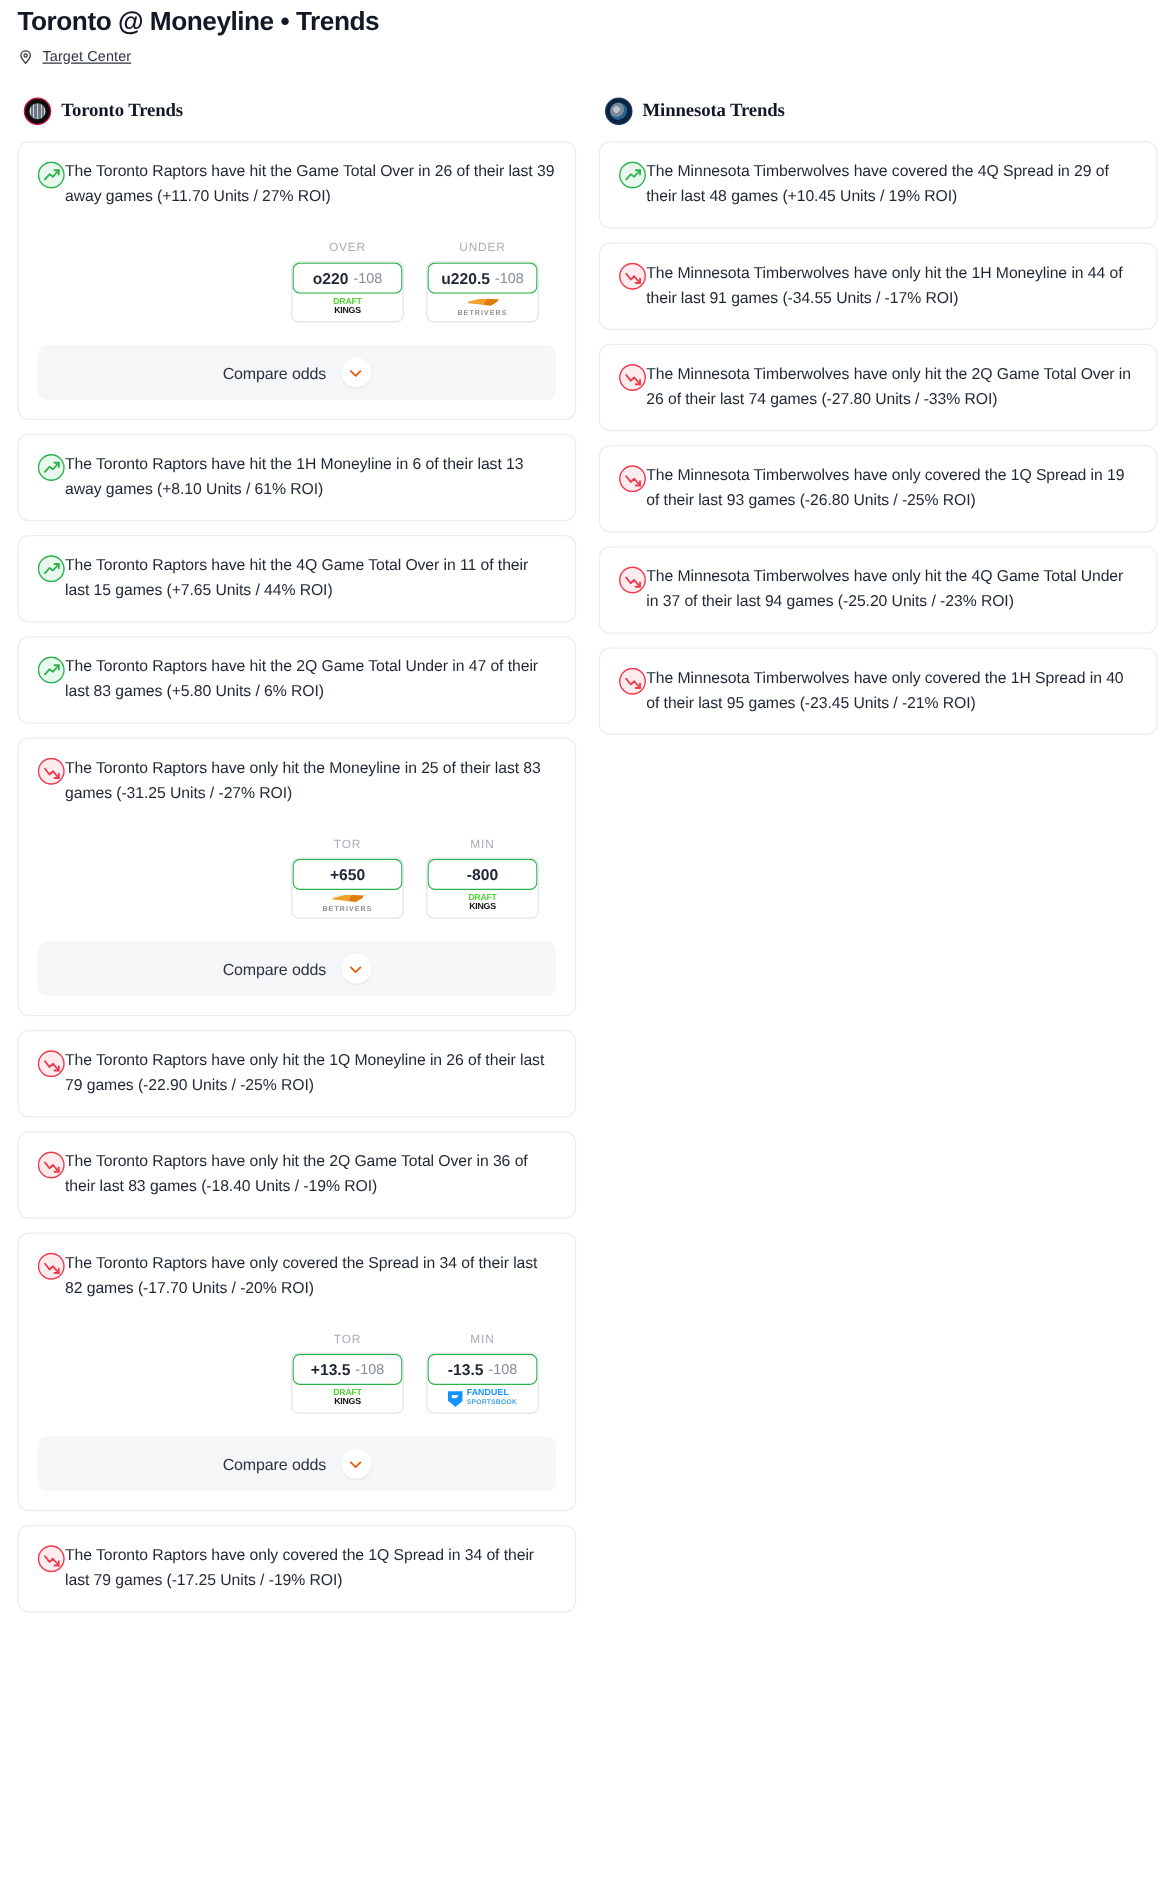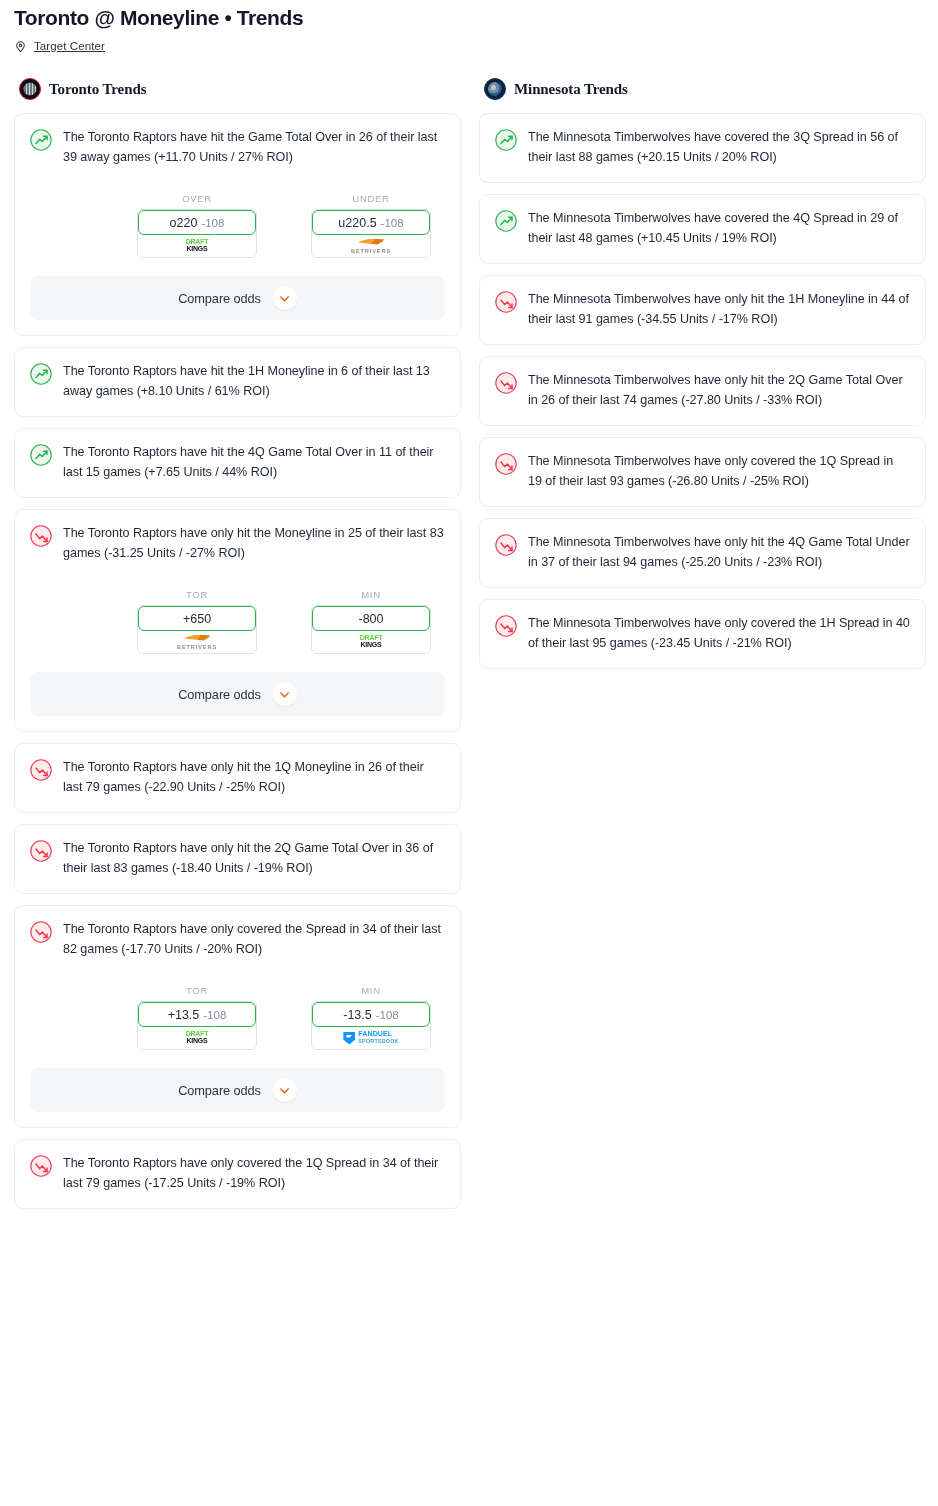--- a/index.html
+++ b/index.html
@@ -90,38 +90,38 @@
   }
 
   
   .trend-card {
     border: 1px solid #ebedf0;
     border-radius: 9px;
     background: #ffffff;
     margin-bottom: 11px;
     padding: 14px 15px 15px 15px;
   }
-  .trend-top { display: flex; gap: 11px; align-items: flex-start; }
+  .trend-top { display: flex; align-items: flex-start; }
   .trend-icon { width: 22px; height: 22px; flex: 0 0 auto; margin-top: 1px; }
   .trend-text {
     font-size: 12.6px;
     line-height: 19.5px;
     color: #1f2735;
     letter-spacing: -0.05px;
   }
 
   
   .odds-area {
     display: flex;
     justify-content: flex-end;
     gap: 18px;
     margin-top: 26px;
     padding-right: 14px;
   }
-  .odds-col { width: 120px; margin-left: 36px; }
+  .odds-col { width: 90px; }
   .odds-label {
     text-align: center;
     font-size: 9.5px;
     letter-spacing: 0.7px;
     color: #a7adb7;
     margin-bottom: 5px;
   }
   .odds-box {
     border: 1px solid #dfe2e6;
     border-radius: 6px;
@@ -131,21 +131,21 @@
   .odds-value {
     border: 1.3px solid #2bb24c;
     border-radius: 6px;
     height: 25px;
     display: flex;
     align-items: center;
     justify-content: center;
     gap: 4px;
     background: #fff;
   }
-  .odds-main { font-size: 12.5px; font-weight: normal; color: #1f2735; }
+  .odds-main { font-size: 12.5px; font-weight: bold; color: #1f2735; }
   .odds-juice { font-size: 11.5px; color: #848c98; }
   .book-strip {
     height: 22px;
     display: flex;
     align-items: center;
     justify-content: center;
     background: #fff;
   }
 
   
@@ -294,20 +294,32 @@
       <path d="M13.6 7.2 L17 7.2 L17 10.6" fill="none" stroke="#2bb24c" stroke-width="1.5" stroke-linecap="round" stroke-linejoin="round"></path>
     </svg></span>
           <div class="trend-text">The Toronto Raptors have hit the 4Q Game Total Over in 11 of their last 15 games (+7.65 Units / 44% ROI)</div>
         </div>
 
       </div>
       <div class="trend-card">
         <div class="trend-top">
           <span class="trend-icon">
     <svg viewBox="0 0 22 22" width="22" height="22">
+      <circle cx="11" cy="11" r="10.2" fill="#e9f8ee" stroke="#2bb24c" stroke-width="1.1"></circle>
+      <path d="M6 14.5 L9.6 10.4 L12.4 12.4 L17 7.2" fill="none" stroke="#2bb24c" stroke-width="1.5" stroke-linecap="round" stroke-linejoin="round"></path>
+      <path d="M13.6 7.2 L17 7.2 L17 10.6" fill="none" stroke="#2bb24c" stroke-width="1.5" stroke-linecap="round" stroke-linejoin="round"></path>
+    </svg></span>
+          <div class="trend-text">The Toronto Raptors have hit the 2Q Game Total Under in 47 of their last 83 games (+5.80 Units / 6% ROI)</div>
+        </div>
+
+      </div>
+      <div class="trend-card">
+        <div class="trend-top">
+          <span class="trend-icon">
+    <svg viewBox="0 0 22 22" width="22" height="22">
       <circle cx="11" cy="11" r="10.2" fill="#fdecee" stroke="#f0394d" stroke-width="1.1"></circle>
       <path d="M6 9 L9.6 13.6 L12.4 11 L17 16.4" fill="none" stroke="#f0394d" stroke-width="1.5" stroke-linecap="round" stroke-linejoin="round"></path>
       <path d="M13.6 16.4 L17 16.4 L17 13.0" fill="none" stroke="#f0394d" stroke-width="1.5" stroke-linecap="round" stroke-linejoin="round"></path>
     </svg></span>
           <div class="trend-text">The Toronto Raptors have only hit the Moneyline in 25 of their last 83 games (-31.25 Units / -27% ROI)</div>
         </div>
         <div class="odds-area">
     <div class="odds-col">
       <div class="odds-label">TOR</div>
       <div class="odds-box">
@@ -444,32 +456,20 @@
     </div>
 
       <div class="trend-card">
         <div class="trend-top">
           <span class="trend-icon">
     <svg viewBox="0 0 22 22" width="22" height="22">
       <circle cx="11" cy="11" r="10.2" fill="#e9f8ee" stroke="#2bb24c" stroke-width="1.1"></circle>
       <path d="M6 14.5 L9.6 10.4 L12.4 12.4 L17 7.2" fill="none" stroke="#2bb24c" stroke-width="1.5" stroke-linecap="round" stroke-linejoin="round"></path>
       <path d="M13.6 7.2 L17 7.2 L17 10.6" fill="none" stroke="#2bb24c" stroke-width="1.5" stroke-linecap="round" stroke-linejoin="round"></path>
     </svg></span>
-          <div class="trend-text">The Minnesota Timberwolves have covered the 3Q Spread in 56 of their last 88 games (+20.15 Units / 20% ROI)</div>
-        </div>
-
-      </div>
-      <div class="trend-card">
-        <div class="trend-top">
-          <span class="trend-icon">
-    <svg viewBox="0 0 22 22" width="22" height="22">
-      <circle cx="11" cy="11" r="10.2" fill="#e9f8ee" stroke="#2bb24c" stroke-width="1.1"></circle>
-      <path d="M6 14.5 L9.6 10.4 L12.4 12.4 L17 7.2" fill="none" stroke="#2bb24c" stroke-width="1.5" stroke-linecap="round" stroke-linejoin="round"></path>
-      <path d="M13.6 7.2 L17 7.2 L17 10.6" fill="none" stroke="#2bb24c" stroke-width="1.5" stroke-linecap="round" stroke-linejoin="round"></path>
-    </svg></span>
           <div class="trend-text">The Minnesota Timberwolves have covered the 4Q Spread in 29 of their last 48 games (+10.45 Units / 19% ROI)</div>
         </div>
 
       </div>
       <div class="trend-card">
         <div class="trend-top">
           <span class="trend-icon">
     <svg viewBox="0 0 22 22" width="22" height="22">
       <circle cx="11" cy="11" r="10.2" fill="#fdecee" stroke="#f0394d" stroke-width="1.1"></circle>
       <path d="M6 9 L9.6 13.6 L12.4 11 L17 16.4" fill="none" stroke="#f0394d" stroke-width="1.5" stroke-linecap="round" stroke-linejoin="round"></path>

